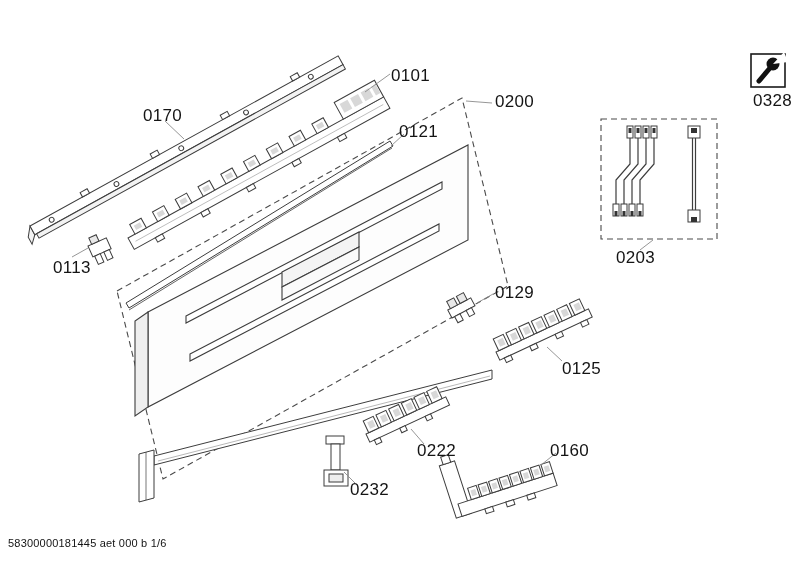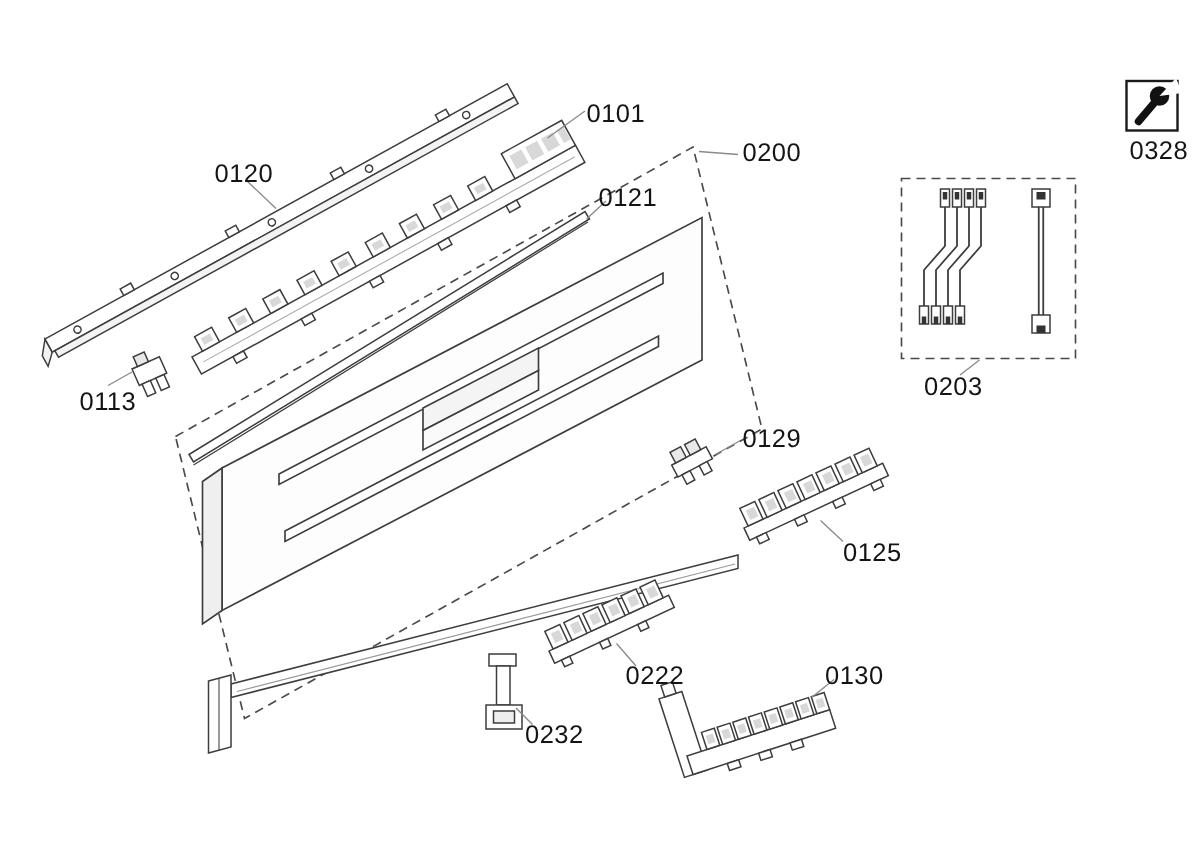--- a/index.html
+++ b/index.html
@@ -227,25 +227,26 @@
       <line x1="493" y1="294" x2="477" y2="303"></line>
       <line x1="562" y1="361" x2="547" y2="347"></line>
       <line x1="424" y1="444" x2="411" y2="429"></line>
       <line x1="355" y1="483" x2="344" y2="472"></line>
       <line x1="556" y1="453" x2="541" y2="465"></line>
       <line x1="640" y1="250" x2="653" y2="240"></line>
     </g>
   </svg>
 
   <div class="part-label" style="left:391px;top:66px">0101</div>
-  <div class="part-label" style="left:143px;top:106px">0120</div>
+  <div class="part-label" style="left:143px;top:106px">0170</div>
   <div class="part-label" style="left:53px;top:258px">0113</div>
   <div class="part-label" style="left:495px;top:92px">0200</div>
   <div class="part-label" style="left:399px;top:122px">0121</div>
   <div class="part-label" style="left:495px;top:283px">0129</div>
   <div class="part-label" style="left:562px;top:359px">0125</div>
   <div class="part-label" style="left:417px;top:441px">0222</div>
   <div class="part-label" style="left:350px;top:480px">0232</div>
-  <div class="part-label" style="left:550px;top:441px">0130</div>
+  <div class="part-label" style="left:550px;top:441px">0160</div>
   <div class="part-label" style="left:616px;top:248px">0203</div>
   <div class="part-label" style="left:753px;top:91px">0328</div>
 
+  <div class="footer-text">58300000181445 aet 000 b 1/6</div>
 </div>
 
 </body></html>

